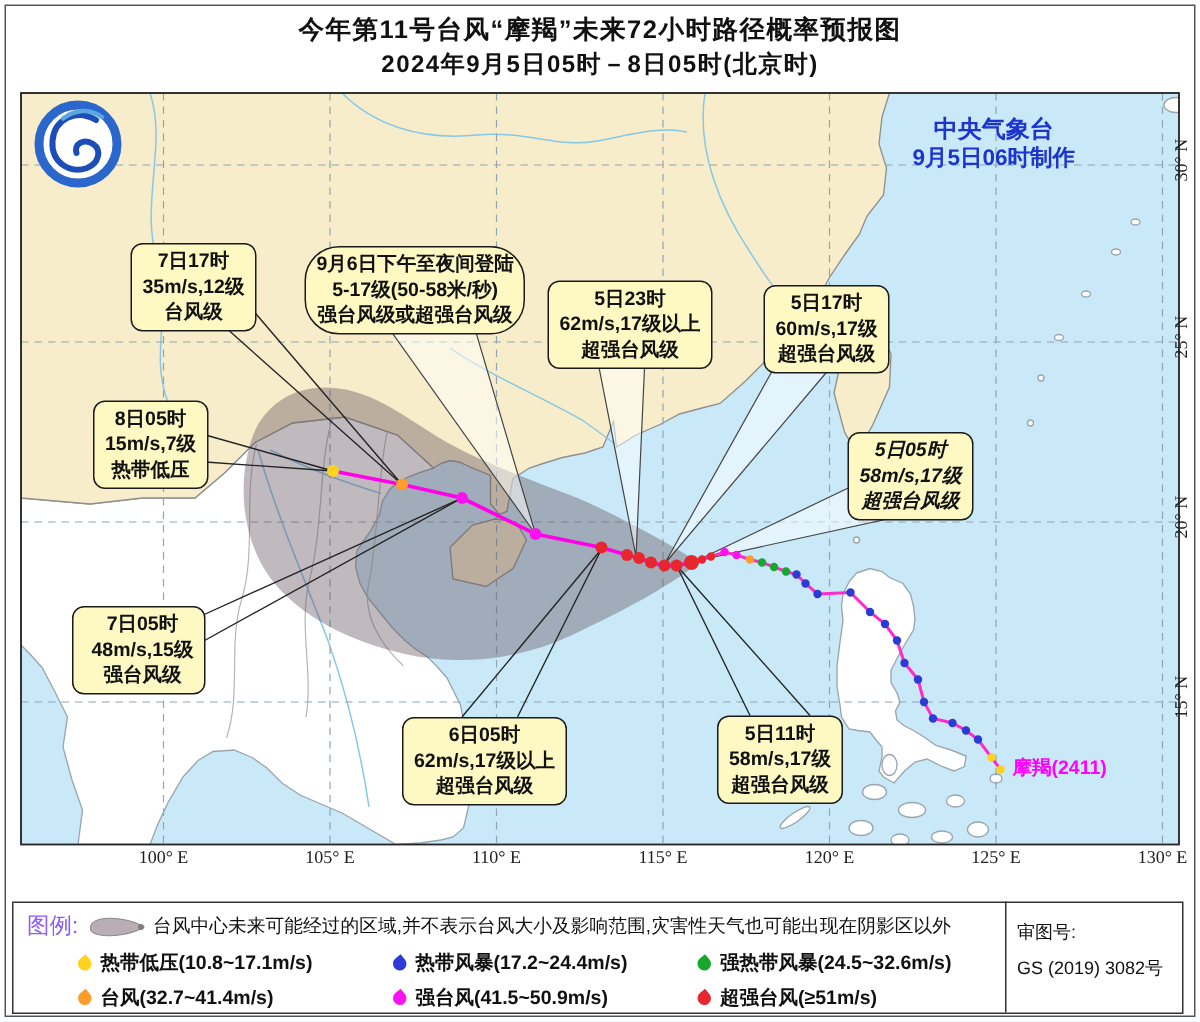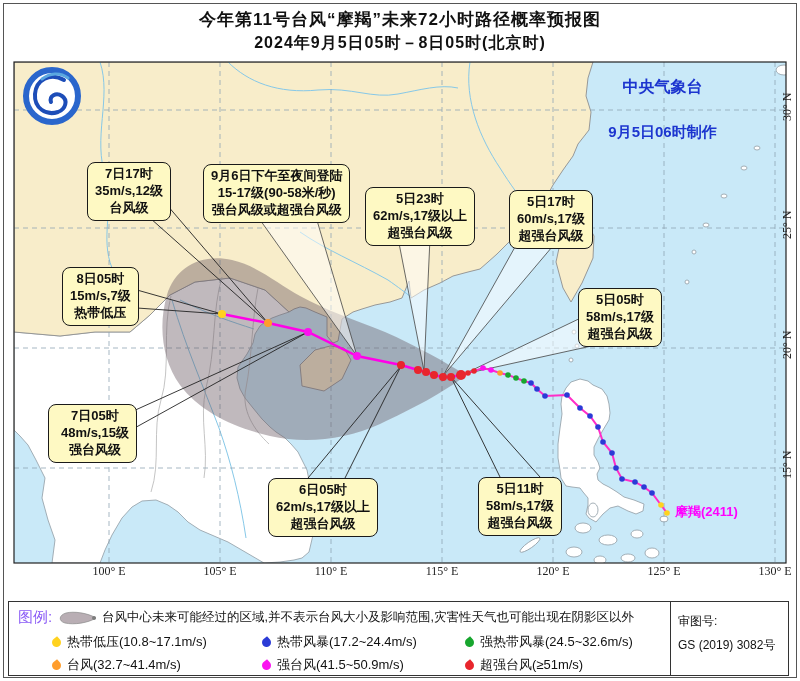--- a/index.html
+++ b/index.html
@@ -3,36 +3,36 @@
 <meta charset="utf-8">
 <style>
   html,body{margin:0;padding:0;background:#ffffff;}
   #root{position:relative;width:800px;height:681px;background:#fff;overflow:hidden;
         font-family:"Liberation Sans","DejaVu Sans",sans-serif;}
   .outer-border{position:absolute;left:3px;top:3px;width:792px;height:673px;border:1px solid #555;}
   .title1{position:absolute;top:8px;left:0;width:100%;text-align:center;font-size:17px;font-weight:bold;color:#111;letter-spacing:1px;}
   .title2{position:absolute;top:33px;left:0;width:100%;text-align:center;font-size:16px;font-weight:bold;color:#111;letter-spacing:1px;}
   #map-svg{position:absolute;left:0;top:0;}
   .agency{position:absolute;left:565px;top:77px;width:195px;text-align:center;color:#1c35cf;font-weight:bold;font-size:16px;line-height:1.25;}
-  .agency .made{font-size:15px;margin-top:26px;}
+  .agency .made{font-size:15px;}
   .storm-label{position:absolute;left:675px;top:503px;color:#ff00ff;font-weight:bold;font-size:13px;white-space:nowrap;}
   .callout{position:absolute;background:#fef9c3;border:1.5px solid #1a1a1a;border-radius:8px;
            padding:3px 7px;font-size:13px;font-weight:bold;line-height:1.3;text-align:center;
            white-space:nowrap;color:#111;z-index:5;}
   .lon-label{position:absolute;top:564px;width:60px;text-align:center;
              font-family:"Liberation Serif","DejaVu Serif",serif;font-size:12px;color:#222;}
   .lat-label{position:absolute;width:22px;height:22px;line-height:22px;text-align:center;
              transform:rotate(-90deg);font-family:"Liberation Serif","DejaVu Serif",serif;
              font-size:12px;color:#222;white-space:nowrap;}
   .legend-box{position:absolute;left:8px;top:601px;width:779px;height:73px;border:1px solid #333;background:#fff;}
   .legend-divider{position:absolute;left:670px;top:601px;height:74px;border-left:1px solid #333;}
   .legend-title{position:absolute;left:18px;top:608px;font-size:15px;font-weight:normal;color:#8b5cf6;}
   .cone-icon{position:absolute;left:56px;top:610px;}
   .cone-text{position:absolute;left:102px;top:609px;font-size:12.5px;color:#111;white-space:nowrap;}
-  .legend-item{position:absolute;font-size:13px;color:#111;white-space:nowrap;}
+  .legend-item{position:absolute;font-size:13px;color:#111;white-space:nowrap;font-weight:bold;}
   .tymark{display:inline-block;width:9px;height:9px;border-radius:55% 0 55% 55%;
           transform:rotate(-40deg);margin-right:6px;vertical-align:-1px;}
   .approval{position:absolute;left:678px;top:609px;font-size:12px;color:#111;line-height:2.0;}
 </style>
 </head>
 <body>
 
 <div id="root">
 
   <div class="outer-border"></div>
@@ -183,36 +183,36 @@
   </div>
 
   <div class="storm-label">摩羯(2411)</div>
 
   <div id="annotations">
       <div class="callout" style="left: 87px; top: 162px;">
         <div>7日17时</div>
         <div>35m/s,12级</div>
         <div>台风级</div>
       </div>
-      <div class="callout" style="left: 203px; top: 164px;">
+      <div class="callout" style="left: 203px; top: 164px; border-radius: 23px;">
         <div>9月6日下午至夜间登陆</div>
-        <div>15-17级(90-58米/秒)</div>
+        <div>5-17级(50-58米/秒)</div>
         <div>强台风级或超强台风级</div>
       </div>
       <div class="callout" style="left: 365px; top: 187px;">
         <div>5日23时</div>
         <div>62m/s,17级以上</div>
         <div>超强台风级</div>
       </div>
       <div class="callout" style="left: 509px; top: 190px;">
         <div>5日17时</div>
         <div>60m/s,17级</div>
         <div>超强台风级</div>
       </div>
-      <div class="callout" style="left: 578px; top: 288px;">
+      <div class="callout" style="left: 565px; top: 288px; font-style: italic;">
         <div>5日05时</div>
         <div>58m/s,17级</div>
         <div>超强台风级</div>
       </div>
       <div class="callout" style="left: 62px; top: 267px;">
         <div>8日05时</div>
         <div>15m/s,7级</div>
         <div>热带低压</div>
       </div>
       <div class="callout" style="left: 48px; top: 404px; padding-left: 12px;">

